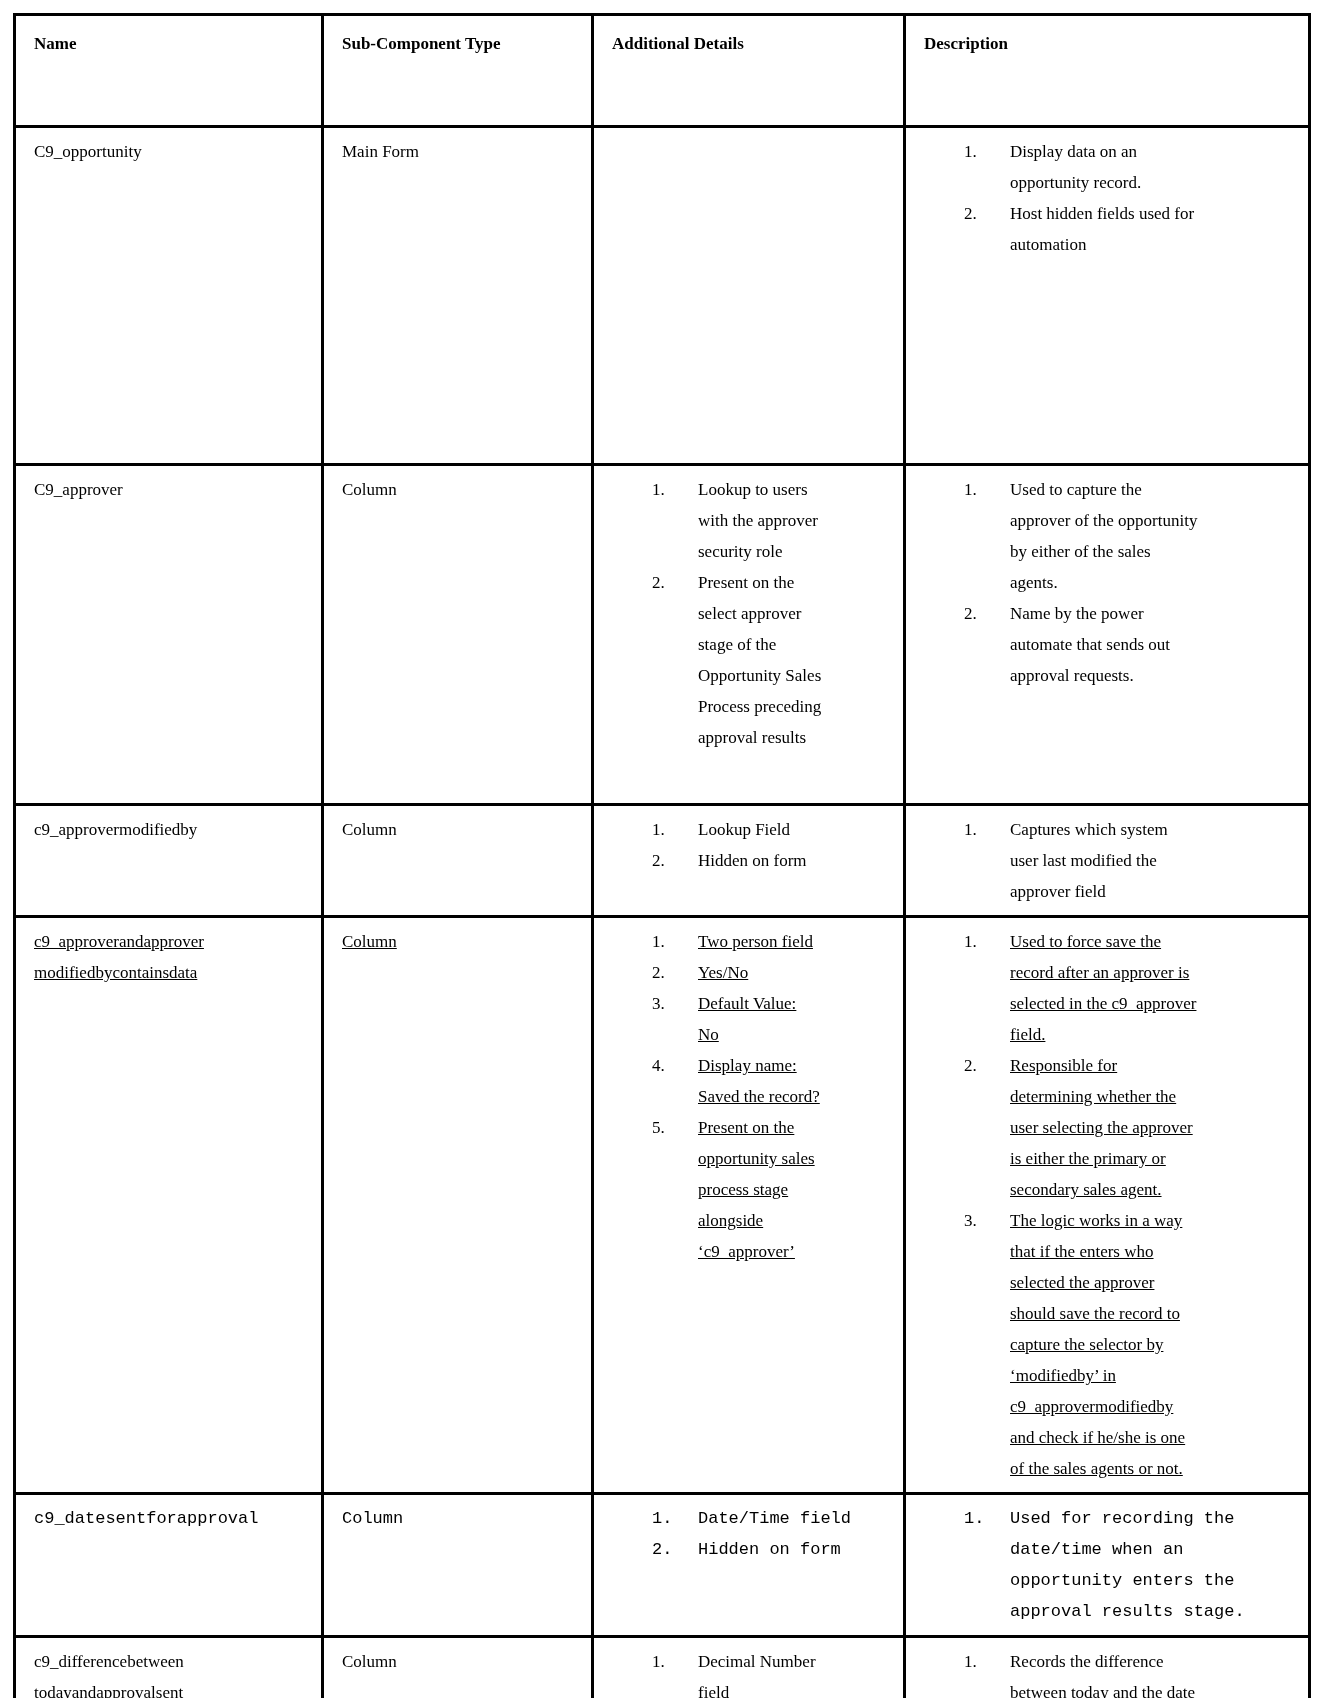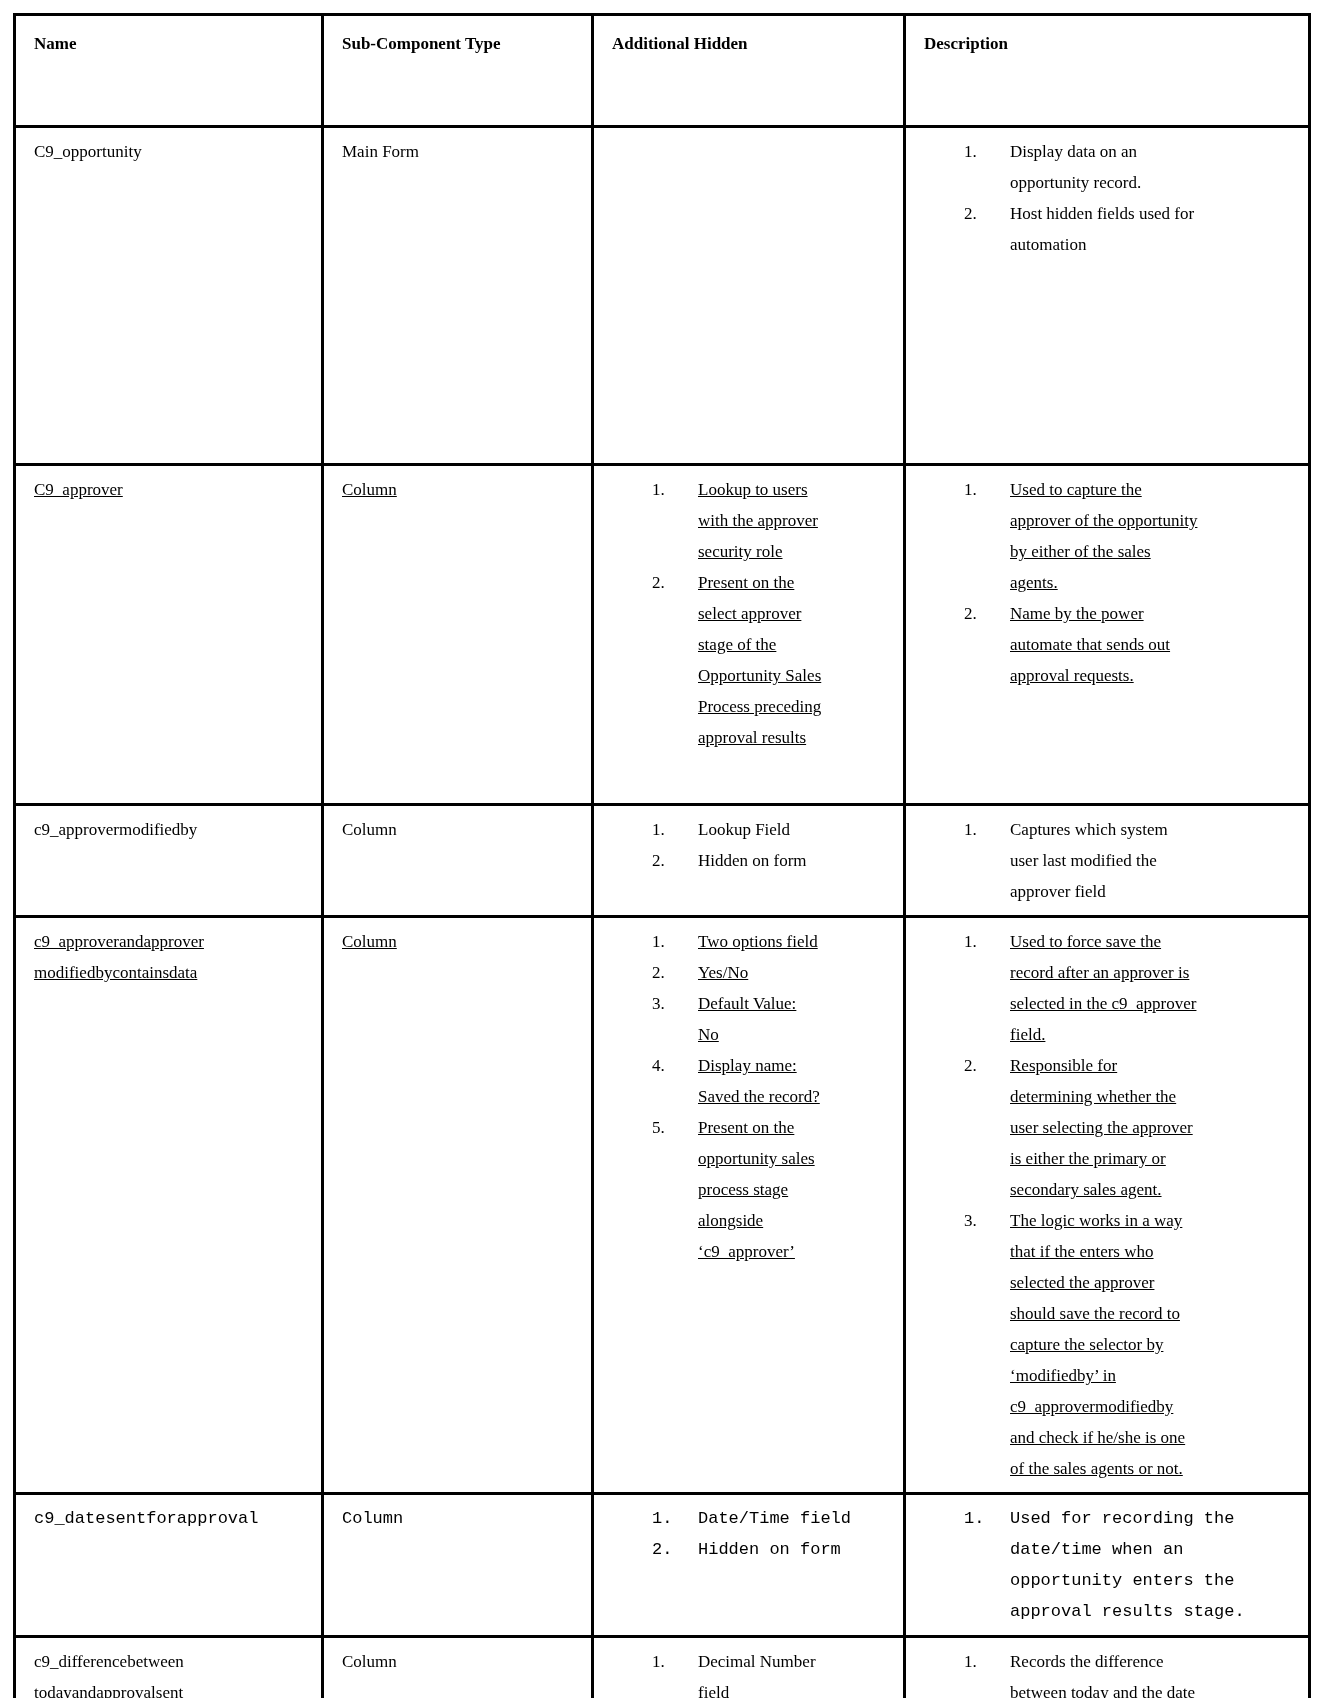--- a/index.html
+++ b/index.html
@@ -36,21 +36,21 @@
     line-height: 31px;
     text-align: left;
     overflow: hidden;
   }
   th {
     font-weight: bold;
     padding-top: 12px;
   }
   thead tr            { height: 112px; }
   tbody tr:nth-child(1) { height: 338px; }
-  tbody tr:nth-child(2) { height: 340px; text-decoration: underline; }
+  tbody tr:nth-child(2) { height: 340px; }
   tbody tr:nth-child(3) { height: 90px;  }
   tbody tr:nth-child(4) { height: 577px; text-decoration: underline; }
   tbody tr:nth-child(5) { height: 125px; font-family: Liberation Mono, monospace; }
   tbody tr:nth-child(6) { height: 91px;  }
 
   .cell-text {
     white-space: pre-line;
   }
   .list-item {
     position: relative;
@@ -73,21 +73,21 @@
     <colgroup>
       <col class="c-name">
       <col class="c-type">
       <col class="c-det">
       <col class="c-desc">
     </colgroup>
     <thead>
       <tr>
         <th>Name</th>
         <th>Sub-Component Type</th>
-        <th>Additional Hidden</th>
+        <th>Additional Details</th>
         <th>Description</th>
       </tr>
     </thead>
     <tbody id="table-body">
         <tr>
     <td><span class="cell-text">C9_opportunity</span></td>
     <td><span class="cell-text">Main Form</span></td>
     <td></td>
     <td>
             <div class="list-item"><span class="marker">1.</span><span class="li-text">Display data on an
@@ -131,21 +131,21 @@
             <div class="list-item"><span class="marker">1.</span><span class="li-text">Captures which system
 user last modified the
 approver field</span></div>
           </td>
   </tr>
         <tr>
     <td><span class="cell-text">c9_approverandapprover
 modifiedbycontainsdata</span></td>
     <td><span class="cell-text">Column</span></td>
     <td>
-            <div class="list-item"><span class="marker">1.</span><span class="li-text">Two options field</span></div>
+            <div class="list-item"><span class="marker">1.</span><span class="li-text">Two person field</span></div>
             <div class="list-item"><span class="marker">2.</span><span class="li-text">Yes/No</span></div>
             <div class="list-item"><span class="marker">3.</span><span class="li-text">Default Value:
 No</span></div>
             <div class="list-item"><span class="marker">4.</span><span class="li-text">Display name:
 Saved the record?</span></div>
             <div class="list-item"><span class="marker">5.</span><span class="li-text">Present on the
 opportunity sales
 process stage
 alongside
 ‘c9_approver’</span></div>

